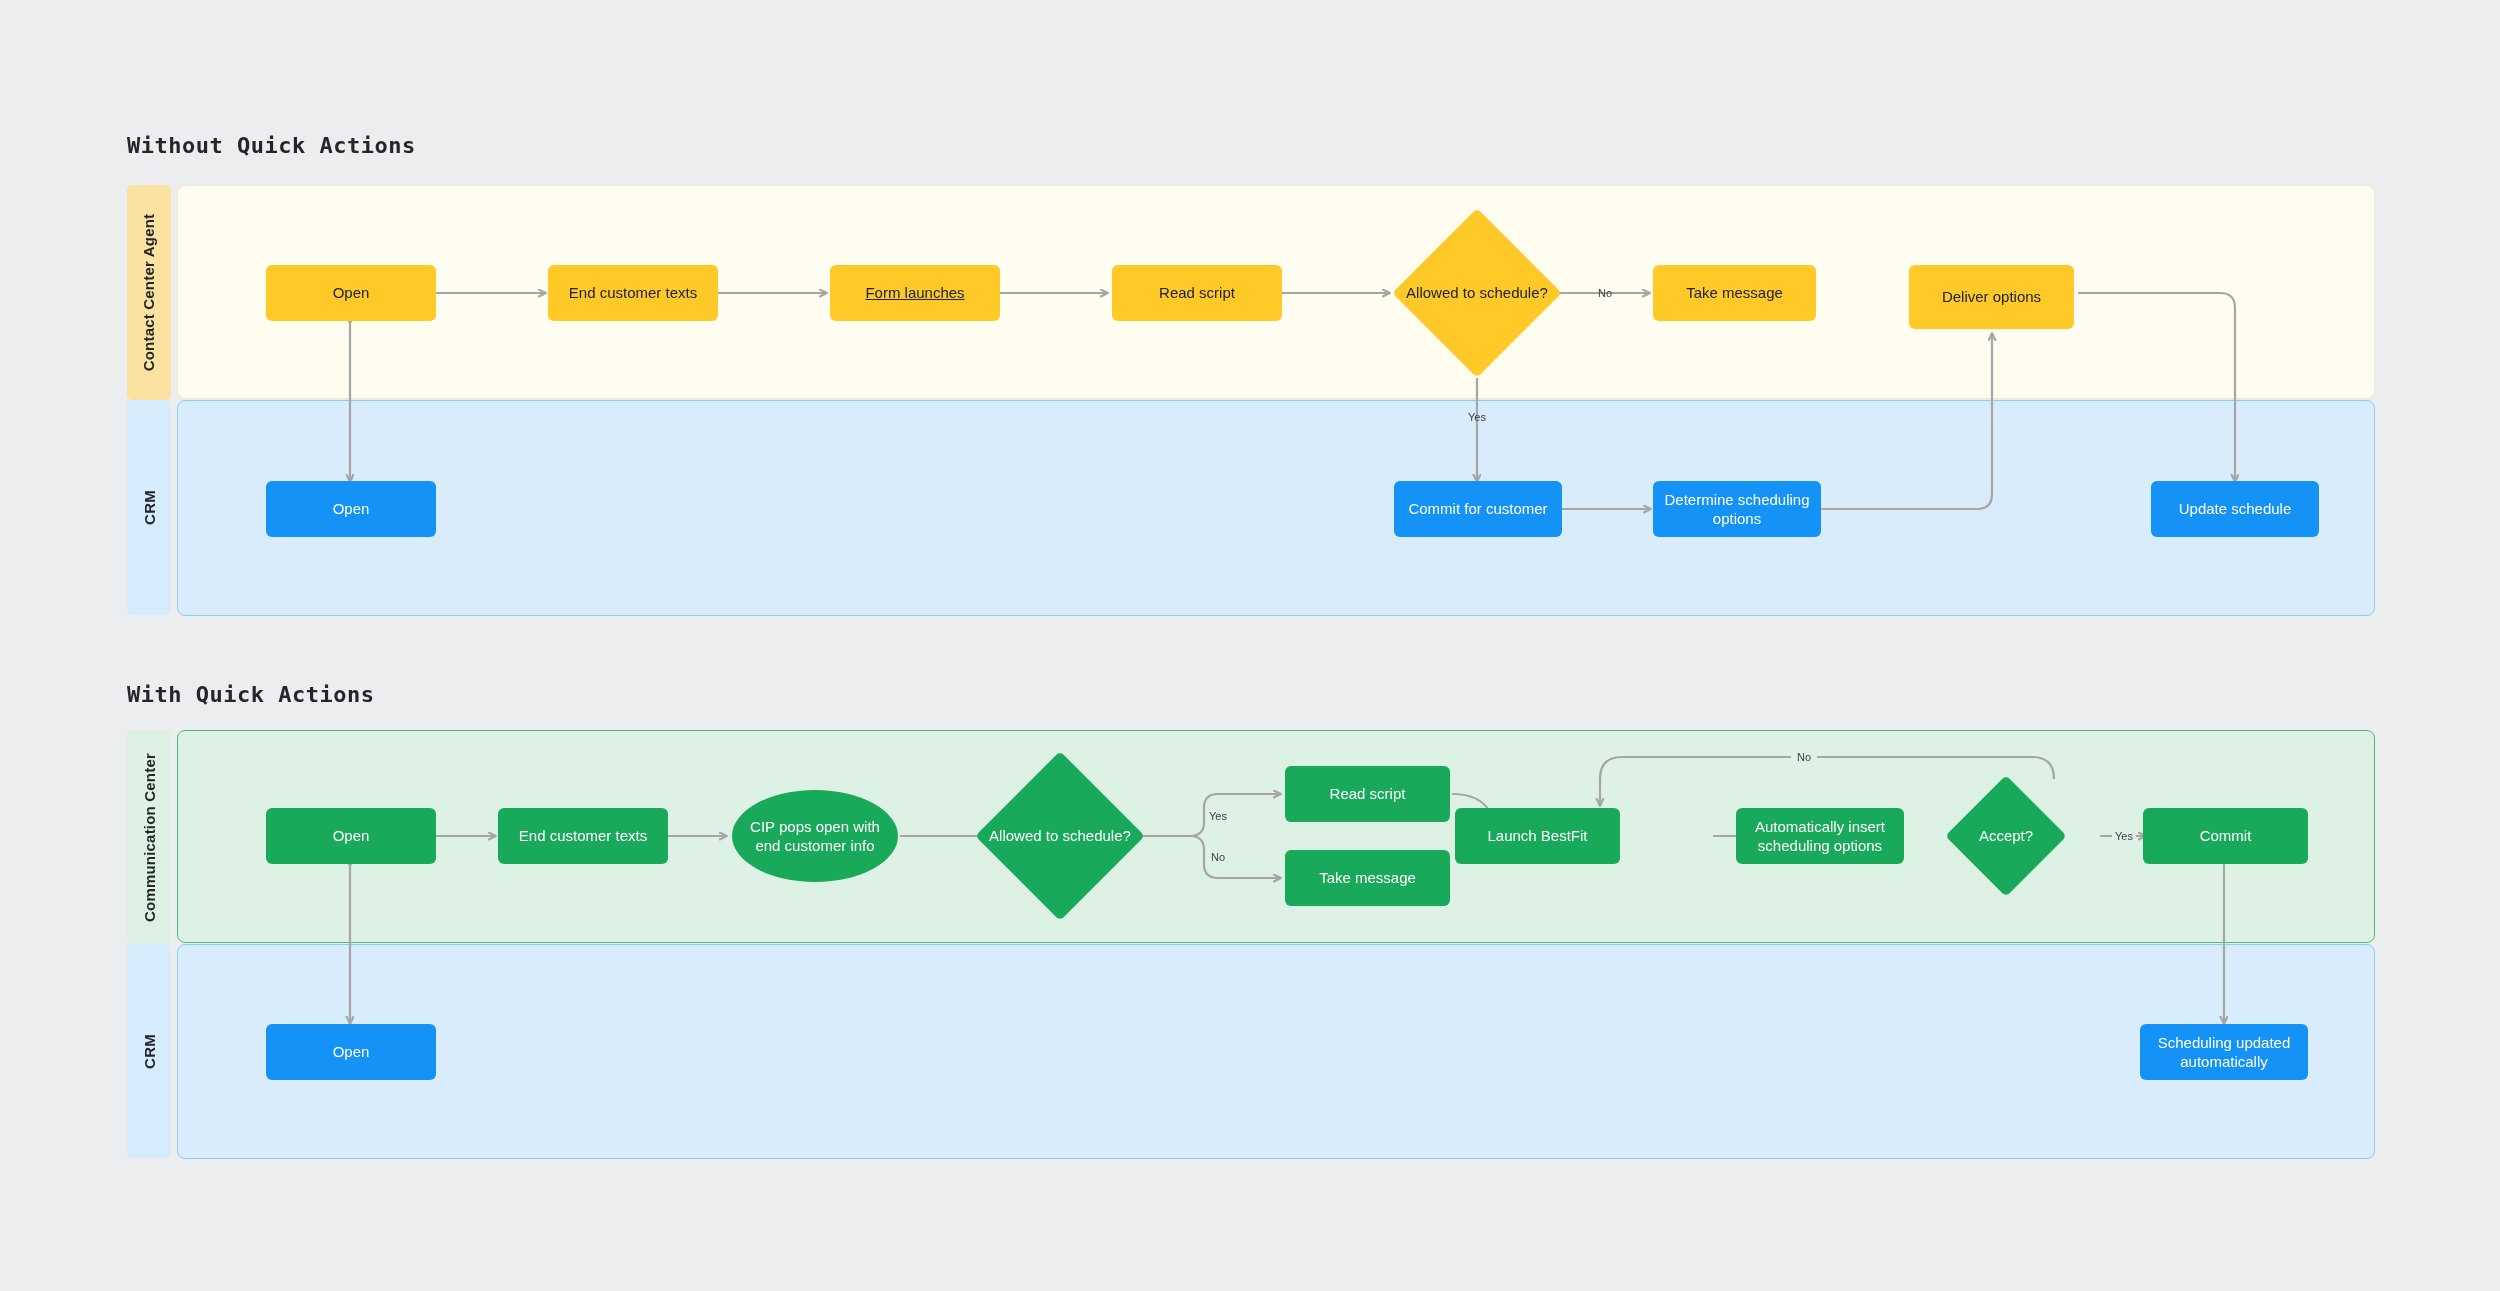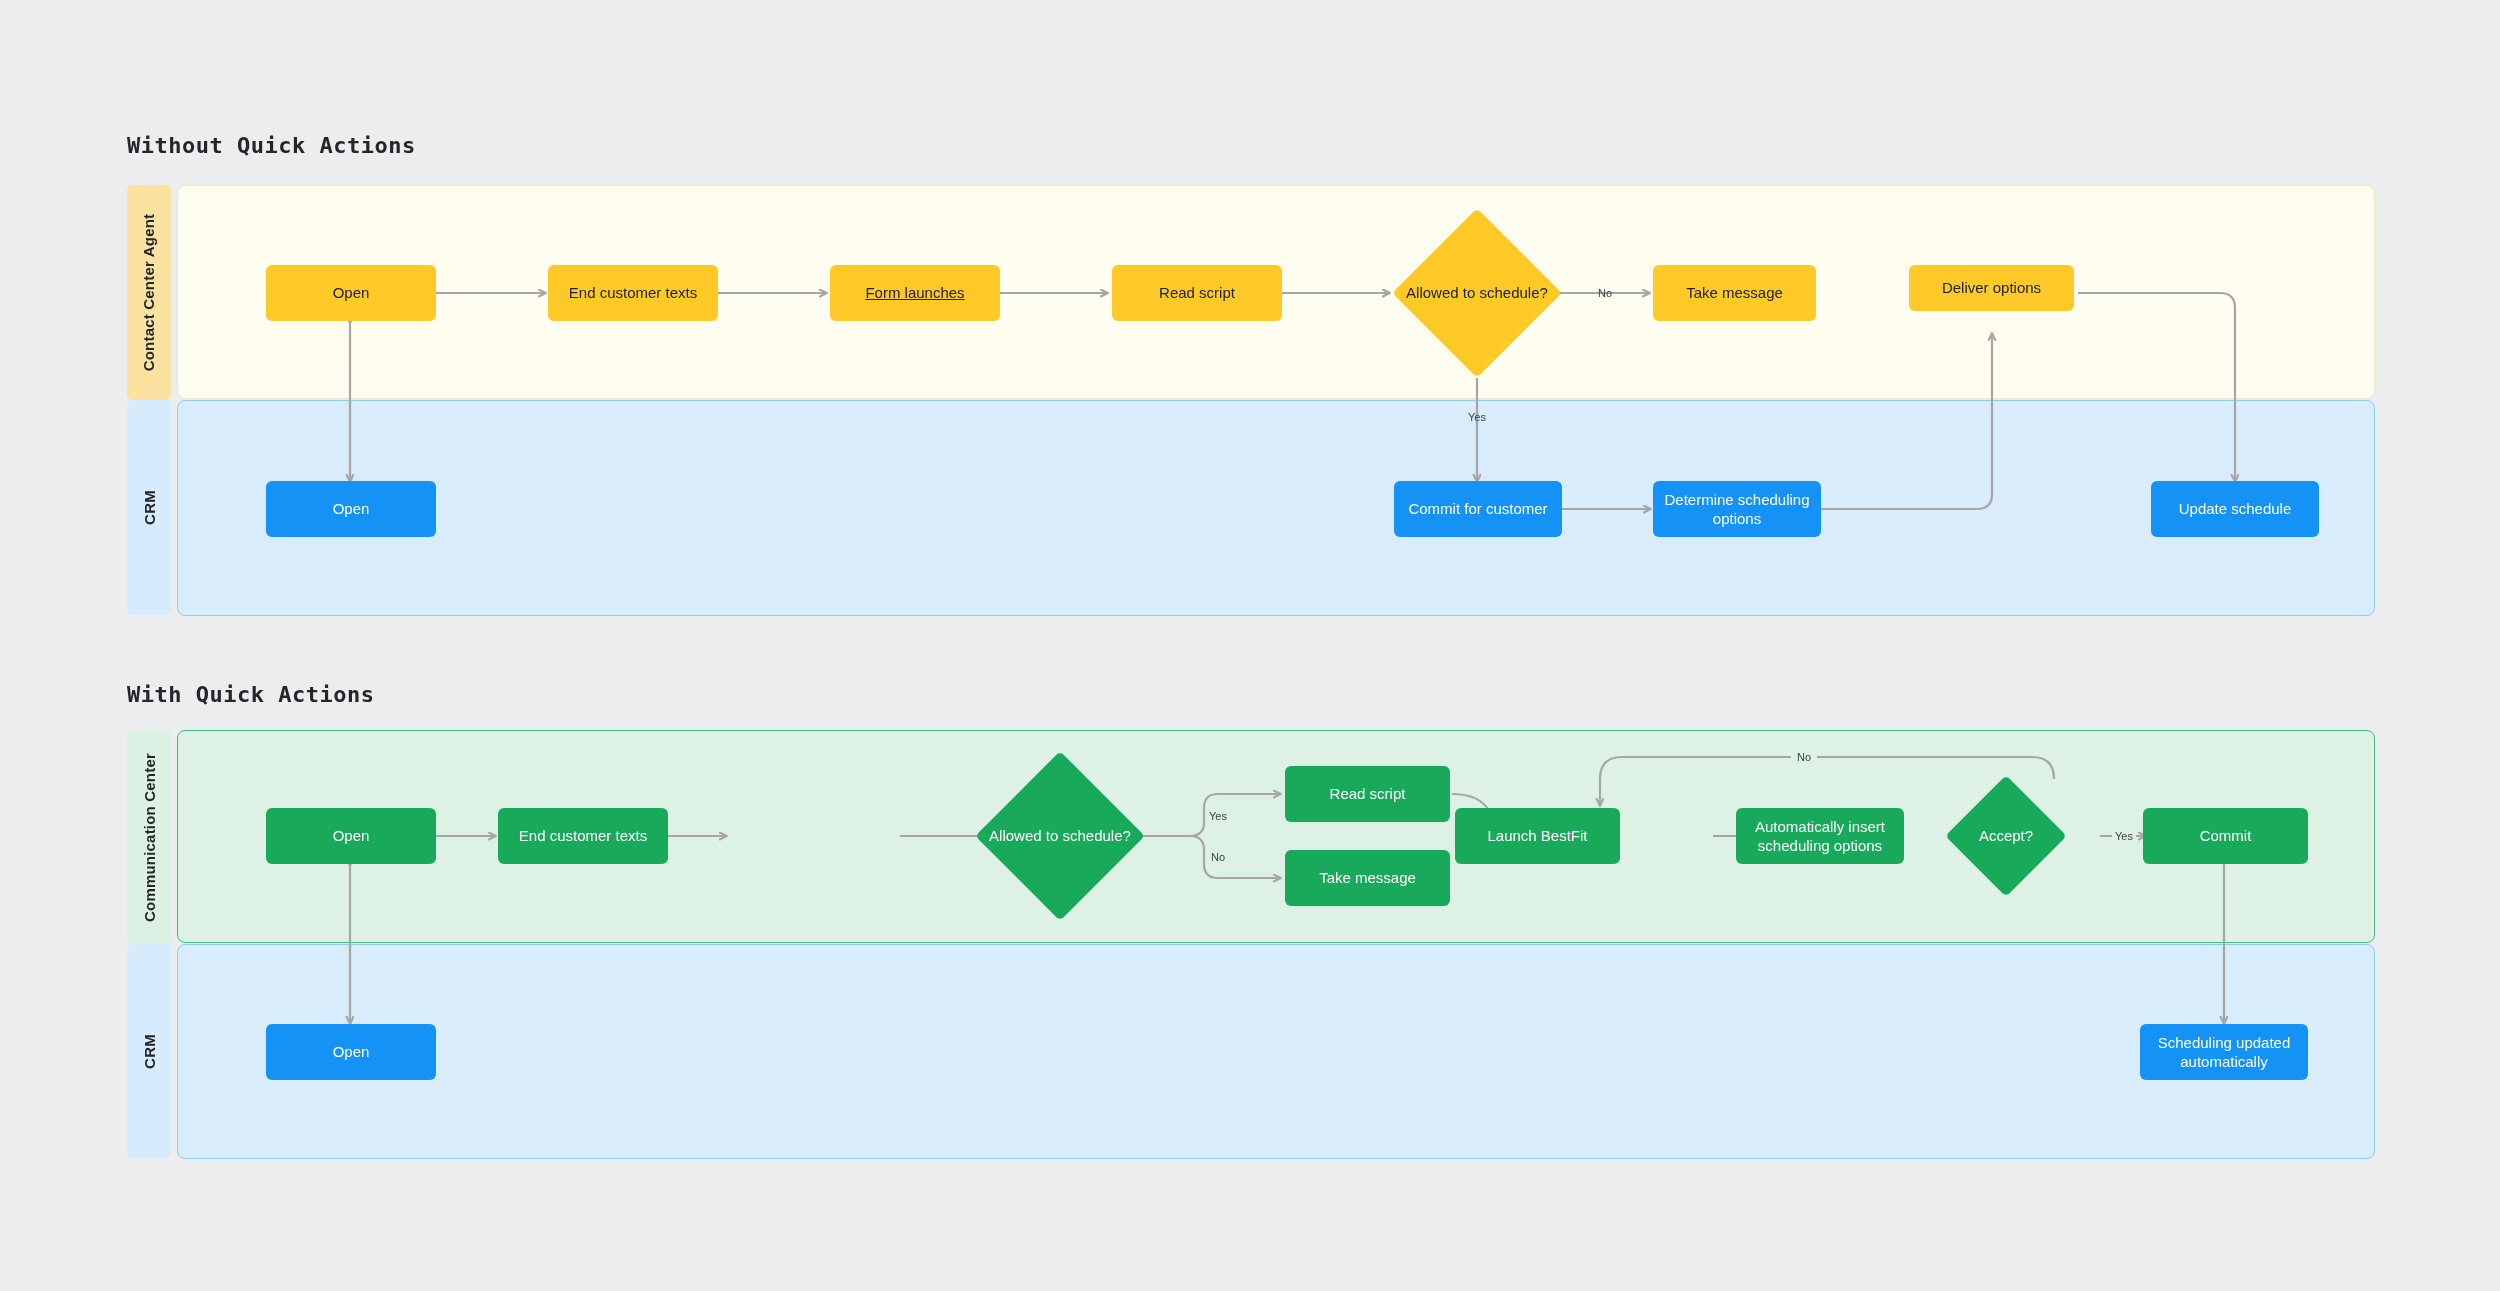--- a/index.html
+++ b/index.html
@@ -151,21 +151,21 @@
 
   <div class="node n-yellow" style="left:1112px;top:265px;width:170px;height:56px;">Read script</div>
 
   <div class="diamond" style="left:1417px;top:233px;width:120px;height:120px;">
     <div class="shape d-yellow"></div>
     <div class="lbl t-dark">Allowed to schedule?</div>
   </div>
 
   <div class="node n-yellow" style="left:1653px;top:265px;width:163px;height:56px;">Take message</div>
 
-  <div class="node n-yellow" style="left:1909px;top:265px;width:165px;height:46px;">Deliver options</div>
+  <div class="node n-yellow" style="left:1909px;top:265px;width:165px;height:64px;">Deliver options</div>
 
   <div class="node n-blue" style="left:266px;top:481px;width:170px;height:56px;">Open</div>
 
   <div class="node n-blue" style="left:1394px;top:481px;width:168px;height:56px;">Commit for customer</div>
 
   <div class="node n-blue" style="left:1653px;top:481px;width:168px;height:56px;">Determine scheduling options</div>
 
   <div class="node n-blue" style="left:2151px;top:481px;width:168px;height:56px;">Update schedule</div>
 
   <div class="edge-label" style="left:1605px;top:293px;">No</div>
@@ -209,20 +209,21 @@
 
     <line x1="2224" y1="864" x2="2224" y2="1024" marker-end="url(#ah)"></line>
 
     <line x1="350" y1="866" x2="350" y2="1024" marker-end="url(#ah)" marker-start="url(#ah2)"></line>
   </svg>
 
   <div class="node n-green" style="left:266px;top:808px;width:170px;height:56px;">Open</div>
 
   <div class="node n-green" style="left:498px;top:808px;width:170px;height:56px;">End customer texts</div>
 
+  <div class="node n-green ellipse" style="left:732px;top:790px;width:166px;height:92px;">CIP pops open with end customer info</div>
 
   <div class="diamond" style="left:1000px;top:776px;width:120px;height:120px;">
     <div class="shape d-green"></div>
     <div class="lbl t-light">Allowed to schedule?</div>
   </div>
 
   <div class="node n-green" style="left:1285px;top:766px;width:165px;height:56px;">Read script</div>
 
   <div class="node n-green" style="left:1285px;top:850px;width:165px;height:56px;">Take message</div>
 

